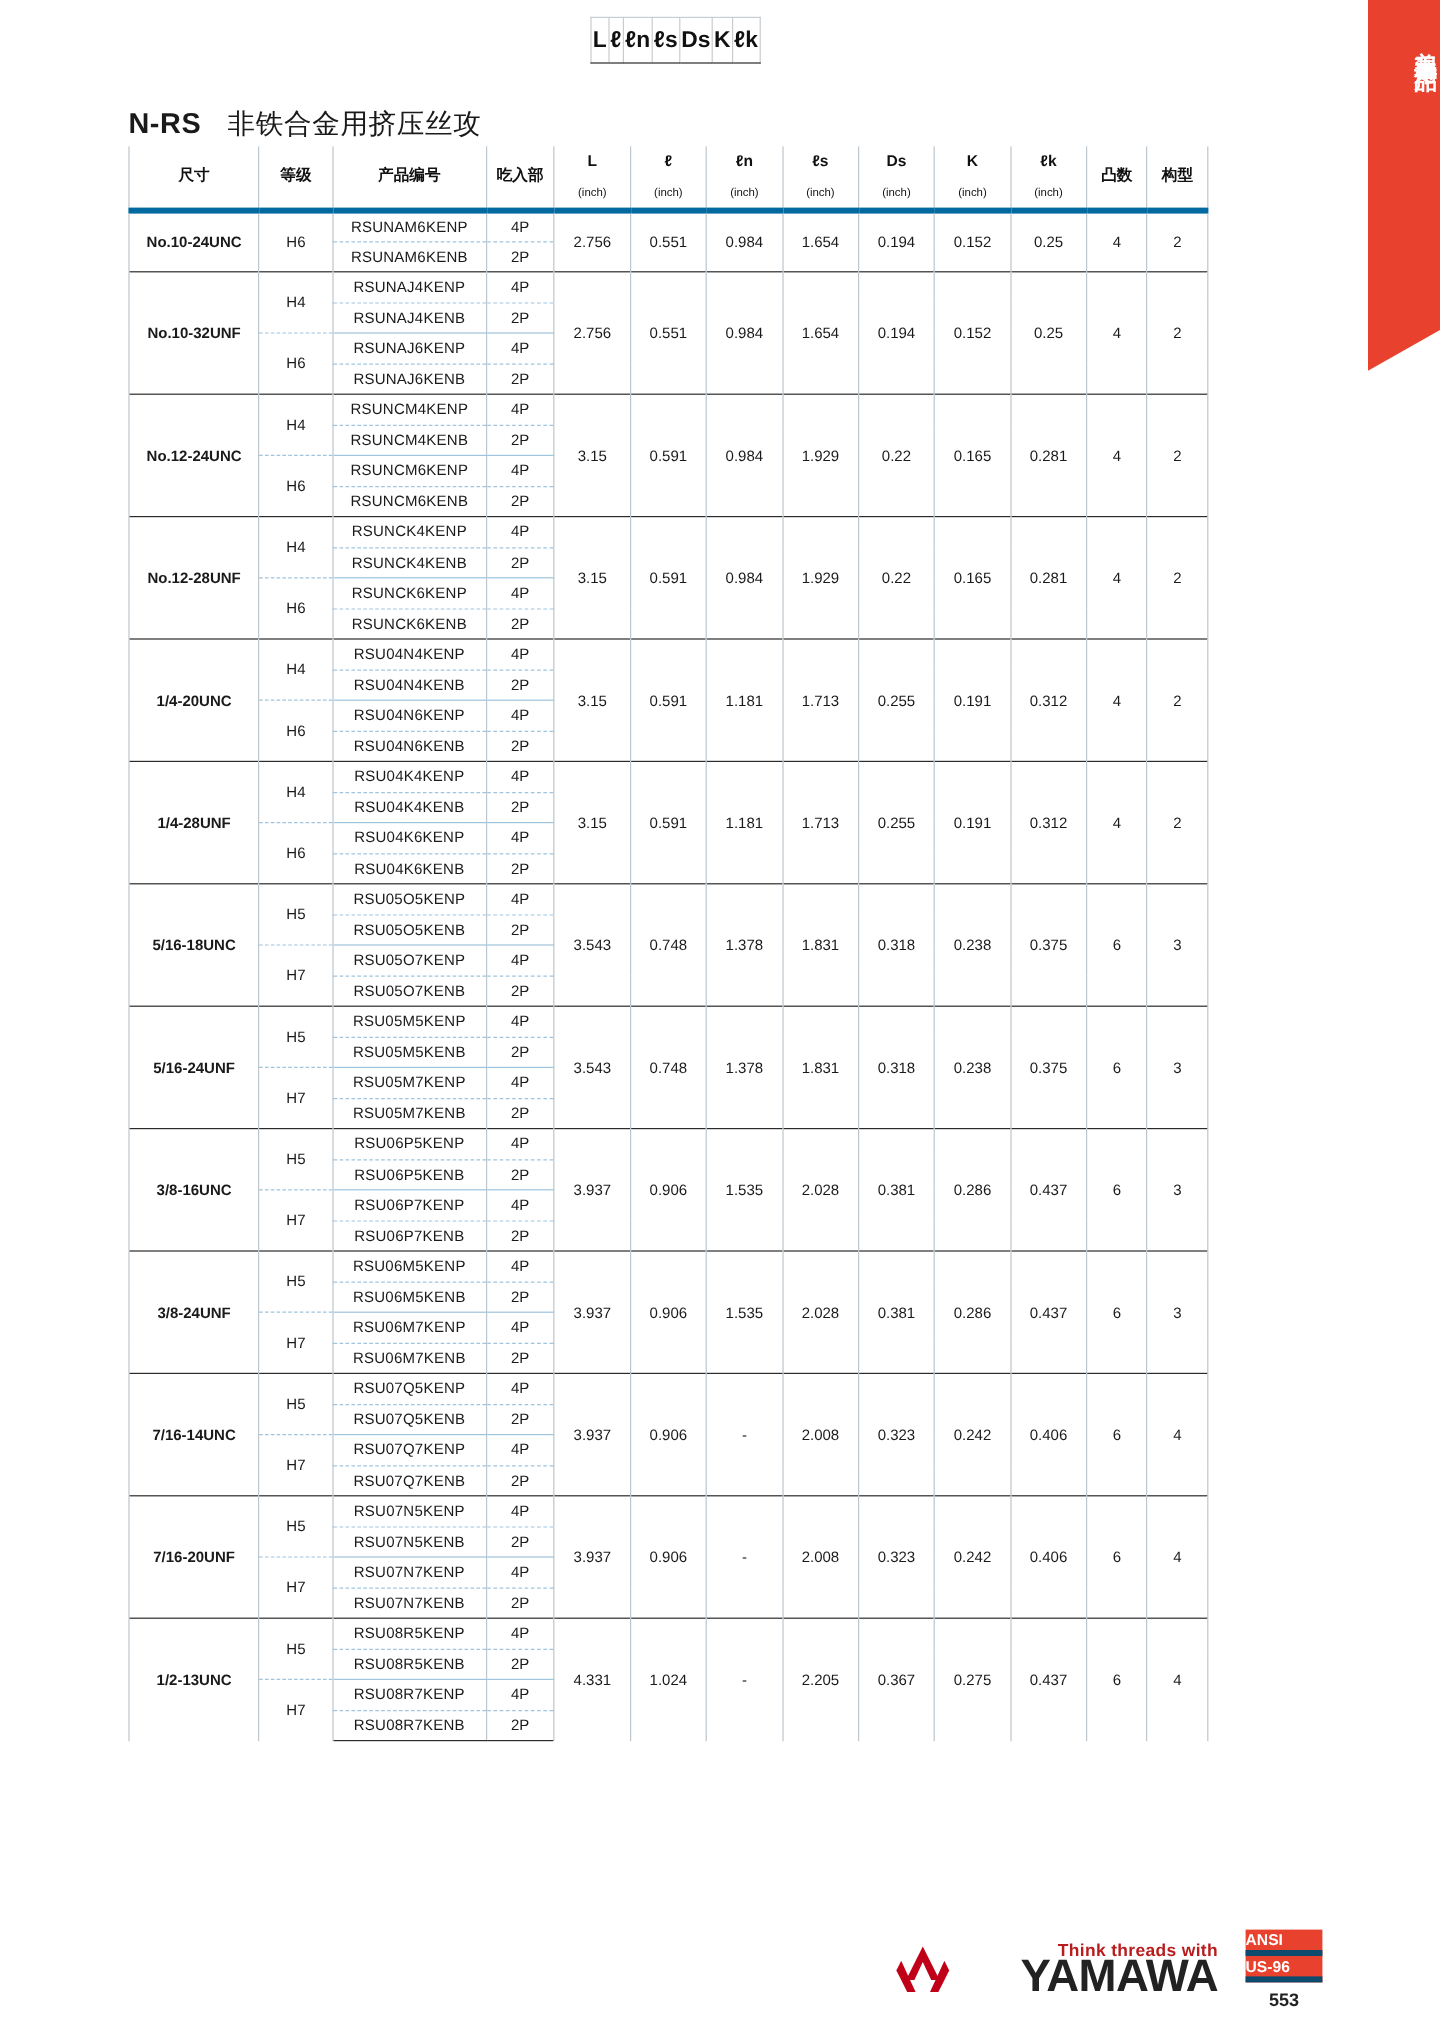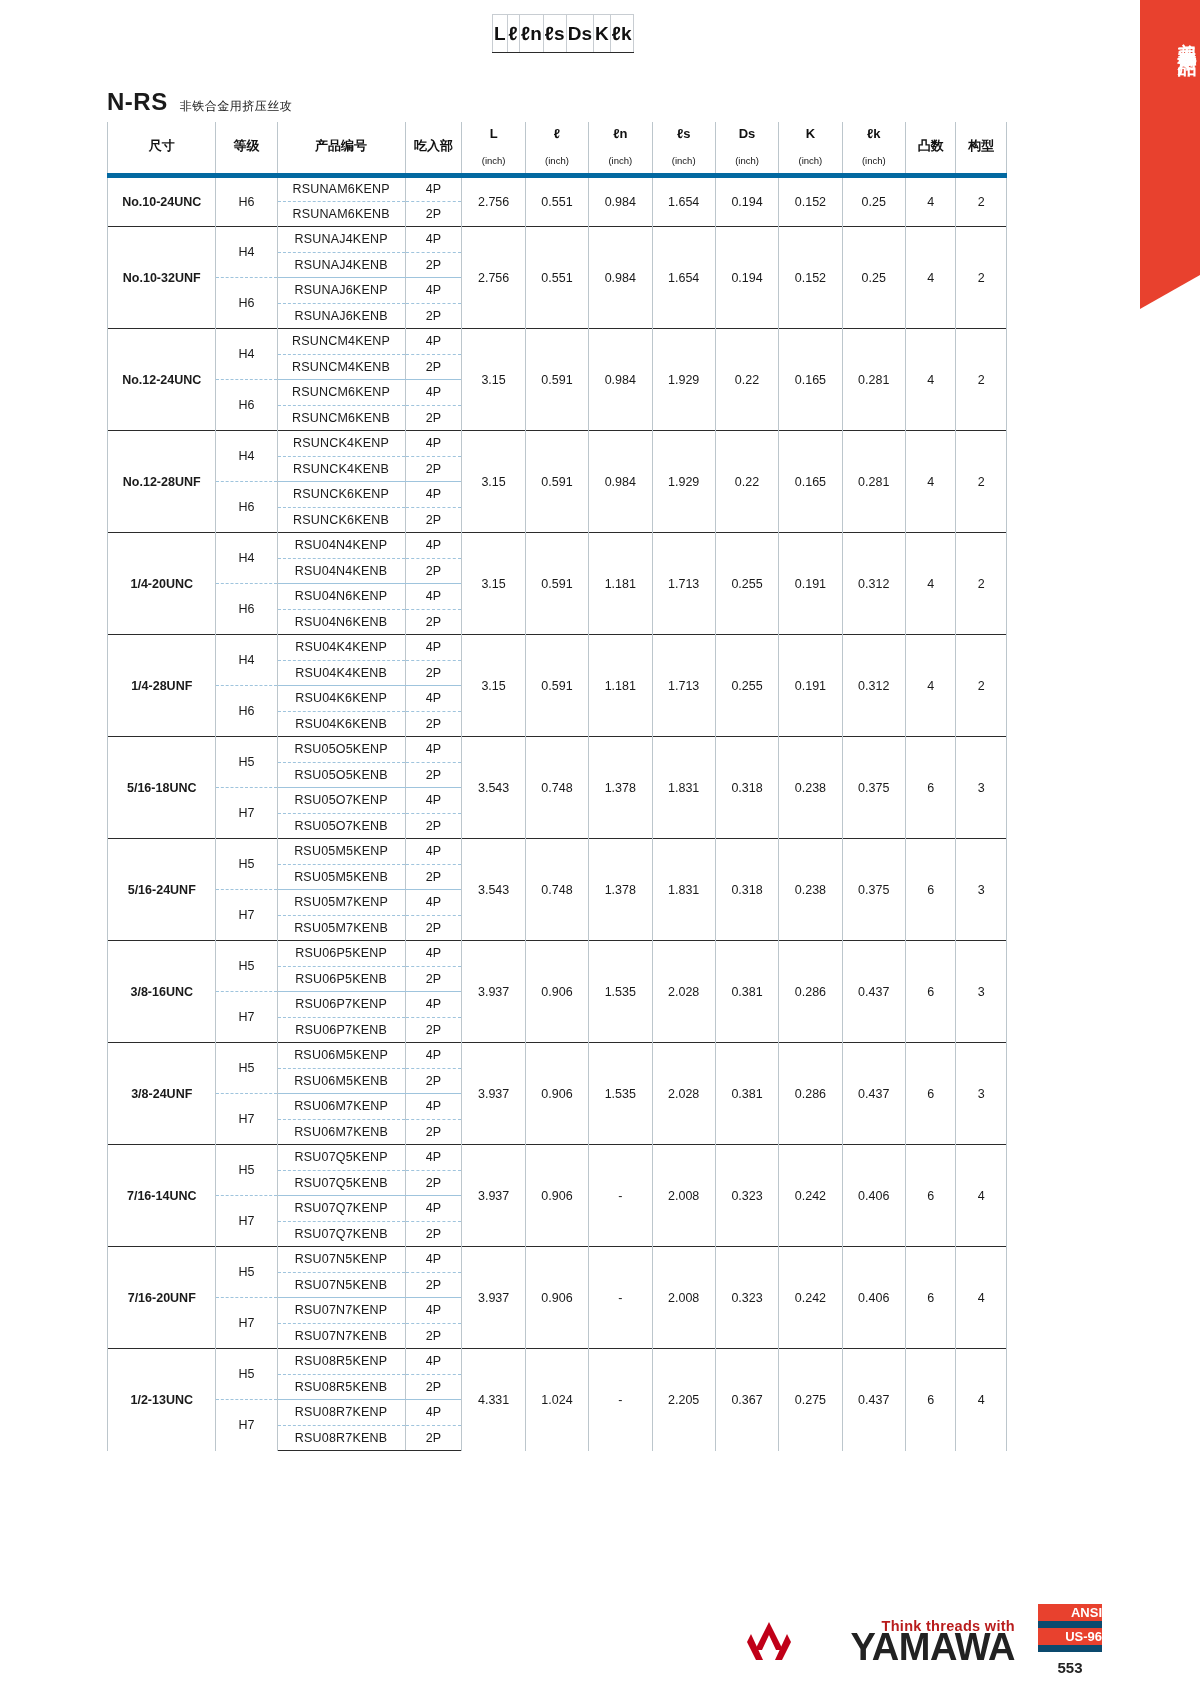--- a/index.html
+++ b/index.html
@@ -27,21 +27,21 @@
   .legend .w2{width:72px;}
   .legend .w3{width:72px;}
   .legend .w4{width:72px;}
   .legend .w5{width:72px;}
   .legend .w6{width:72px;}
   .legend .w7{width:72px;}
 
   
   .heading{position:absolute;left:107px;top:88px;display:flex;align-items:baseline;text-align:right;}
   .heading .code{font-size:24px;font-weight:bold;letter-spacing:0.5px;}
-  .heading .desc{font-size:12px;margin-left:12px;letter-spacing:0.5px;}
+  .heading .desc{font-size:23px;margin-left:22px;letter-spacing:0.5px;}
 
   
   .side-tab{
     position:absolute;right:0;top:0;width:60px;height:275px;
     background:#e8412e;
   }
   .side-tab:after{
     content:"";position:absolute;left:0;top:275px;width:0;height:0;
     border-left:60px solid #e8412e;border-bottom:34px solid transparent;
   }
@@ -90,21 +90,21 @@
   }
   .yamawa .mark{width:52px;height:44px;margin-right:10px;position:relative;}
   .think{
     position:absolute;right:185px;bottom:64px;font-size:14.5px;
     color:#b91c1c;font-weight:bold;letter-spacing:0.3px;
   }
   .ylogo{font-size:38px;font-weight:bold;color:#222;letter-spacing:-0.5px;line-height:0.9;}
   .ansi-box{position:absolute;right:98px;bottom:46px;width:64px;}
   .ansi-box .r{
     background:#e8412e;color:#fff;font-size:13px;font-weight:bold;
-    text-align:right;line-height:17px;border-bottom:7px solid #0c4a6e;
+    text-align:left;line-height:17px;border-bottom:5px solid #0c4a6e;
   }
   .pageno{position:absolute;right:98px;bottom:22px;width:64px;text-align:center;
     font-size:15px;font-weight:bold;color:#222;}
 </style>
 </head>
 <body>
 
 <table class="legend">
   <tbody>
   <tr class="lg-sym">

